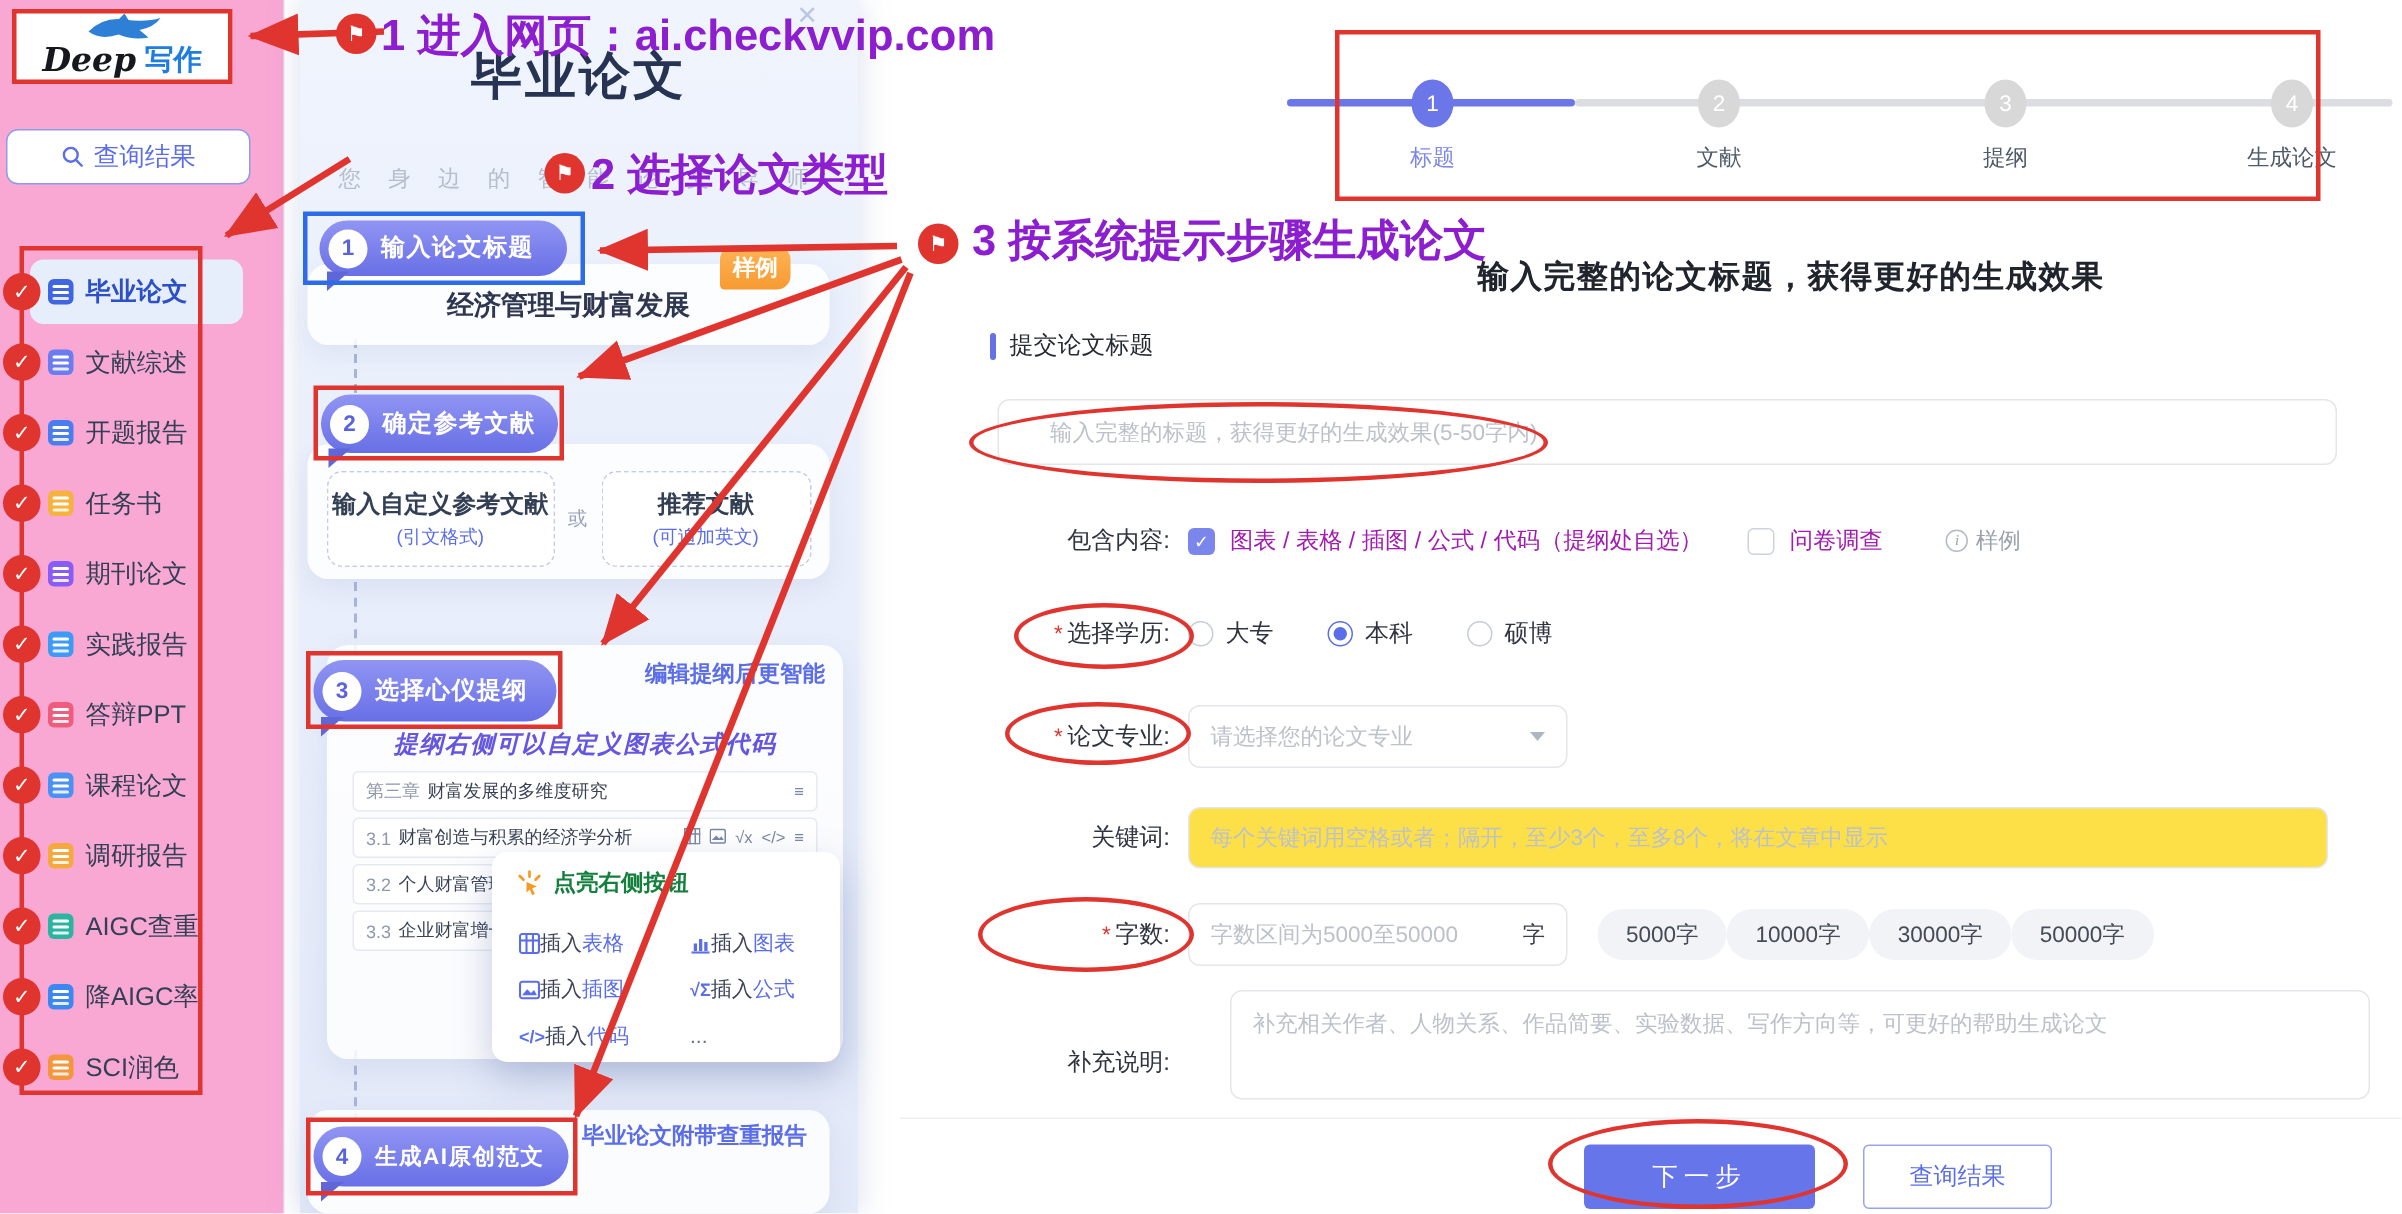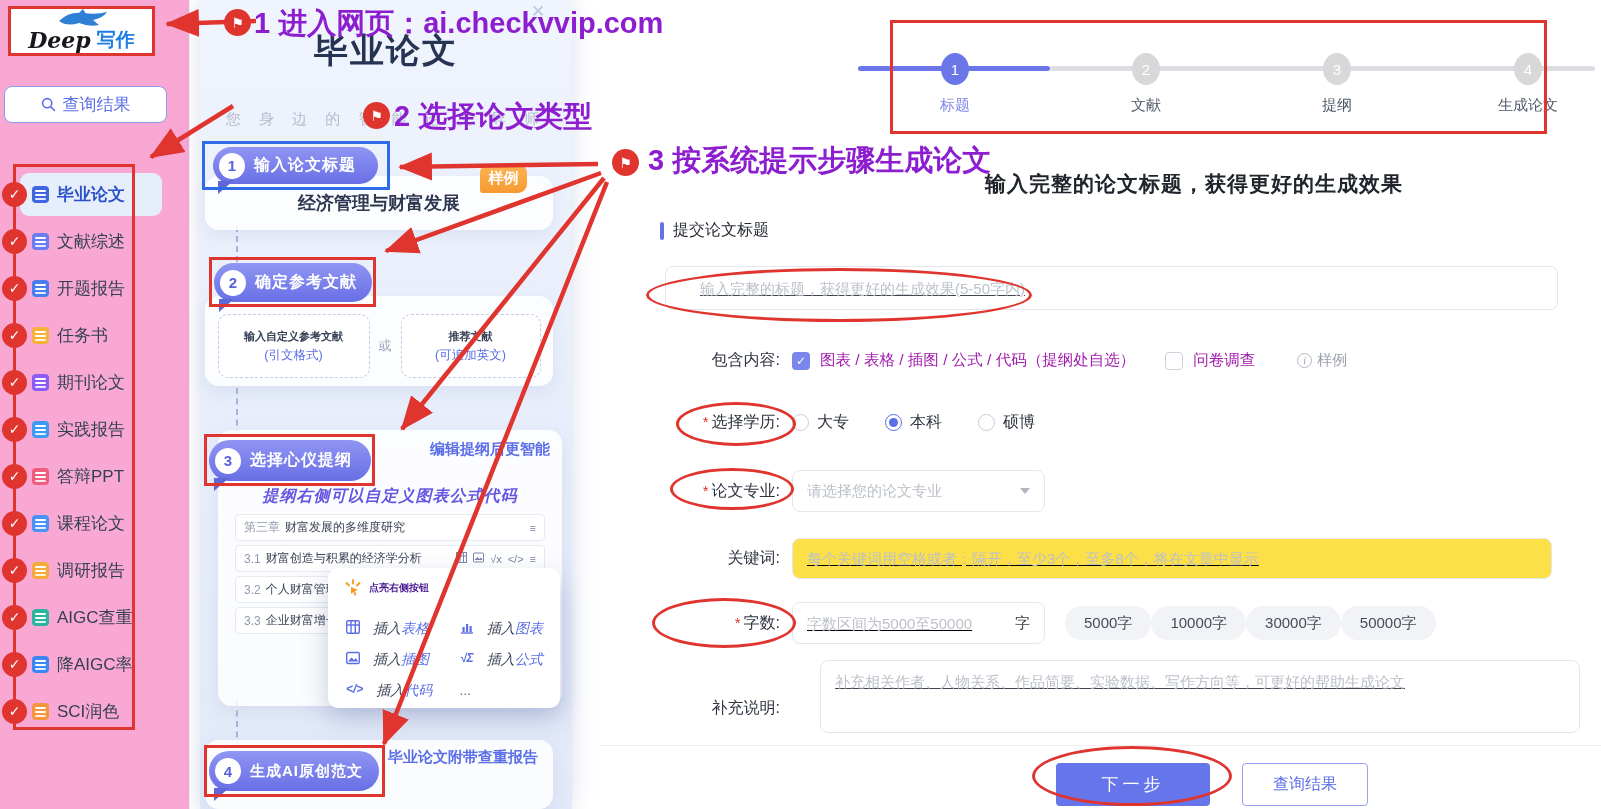--- a/index.html
+++ b/index.html
@@ -44,52 +44,52 @@
   .pill::before { content:""; position:absolute; left:5px; bottom:-10px; width:0; height:0;
                   border-top:13px solid #5f66d8; border-right:15px solid transparent; }
   .frame-red { border:3px solid #e0342f; z-index:8; pointer-events:none; }
   .frame-blue { border:3px solid #2e6be6; z-index:8; pointer-events:none; }
   .sample-badge { left:280px; top:164px; width:47px; height:29px; background:linear-gradient(180deg,#ffb454,#f79a32);
                   color:#fff; font-size:15px; font-weight:bold; border-radius:9px 9px 9px 3px;
                   display:flex; align-items:center; justify-content:center; z-index:6; }
   .sample-title { width:100%; text-align:center; font-size:18px; font-weight:bold; color:#2f3750; }
   .dbox { border:1.5px dashed #c3cbe8; border-radius:10px; height:64px;
           display:flex; flex-direction:column; align-items:center; justify-content:center; gap:3px; background:#fff; }
-  .dbox .t1 { font-size:11px; font-weight:bold; color:#333f54; }
+  .dbox .t1 { font-size:16px; font-weight:bold; color:#333f54; }
   .dbox .t2 { font-size:12.5px; color:#5b6ee8; }
   .or-sep { font-size:13px; color:#9aa3b8; }
   .edit-tip { font-size:15px; font-weight:bold; color:#5b6ee8; white-space:nowrap; }
   .c3-title { width:100%; text-align:center; font-size:16px; font-weight:bold; color:#6456e0; letter-spacing:1px; }
   .orow { background:#fff; border:1px solid #e6e9f2; border-radius:4px; height:27px;
           display:flex; align-items:center; padding:0 8px; font-size:12px; margin-bottom:4px; }
   .orow .pre { color:#8f99ad; margin-right:5px; white-space:nowrap; }
   .orow .txt { color:#3a4255; white-space:nowrap; overflow:hidden; }
   .orow-icons { margin-left:auto; display:flex; gap:6px; align-items:center; color:#7a87a8; font-size:11px; }
   .popup { left:128px; top:568px; width:232px; height:140px; background:#fff; border-radius:10px;
            box-shadow:0 10px 26px rgba(100,115,170,.35); z-index:30; }
   .popup-title { position:absolute; left:16px; top:11px; display:flex; align-items:center; gap:7px;
-                 font-size:10px; font-weight:bold; color:#4c1d95; }
-  .pitem { position:absolute; display:flex; gap:13px; font-size:14px; color:#3c4358;font-style:italic; }
+                 font-size:15px; font-weight:bold; color:#15803d; }
+  .pitem { position:absolute; display:flex; align-items:center; gap:0; font-size:14px; color:#3c4358; }
   .pitem .blue { color:#5b6ee8; }
   .pitem .picon { color:#5b6ee8; font-size:12px; font-weight:bold; display:flex; }
   .g-close { left:531px; top:1px; color:#b9c8e0; font-size:17px; z-index:9; cursor:pointer; }
 
   
   .track { height:5px; border-radius:3px; top:66px; }
   .wcircle { top:53px; width:28px; height:32px; border-radius:50%; color:#fff; font-size:15px;
              display:flex; align-items:center; justify-content:center; }
   .wlabel { top:96px; width:120px; text-align:center; font-size:15px; color:#4e5969; }
   .wlabel.active { color:#7c87ea; }
 
   
   .form-hint { left:985px; top:170px; font-size:21px; font-weight:600; color:#20242c; letter-spacing:1px; white-space:nowrap; }
   .sec { left:660px; top:220px; display:flex; align-items:center; gap:9px; }
   .sec-bar { width:4px; height:18px; background:#6472e8; border-radius:2px; }
   .sec-text { font-size:16px; color:#262b33; }
-  input, textarea { font-family:inherit; outline:none;text-decoration:underline; }
+  input, textarea { font-family:inherit; outline:none; }
   .title-input { left:665px; top:266px; width:893px; height:44px; border:1px solid #e5e6eb; border-radius:8px;
                  padding:0 16px 0 34px; font-size:15px; color:#40454f; background:#fff; }
   input::placeholder, textarea::placeholder { color:#bcc1ca; }
   .frow { left:620px; display:flex; align-items:center; }
   .flabel { width:160px; margin-right:12px; text-align:right; font-size:16px; color:#2f3440; white-space:nowrap; }
   .rq { color:#e0342f; margin-right:3px; font-size:15px; }
   .cb { width:18px; height:18px; border-radius:4px; background:#7a86ec; color:#fff; font-size:12px;
         display:flex; align-items:center; justify-content:center; cursor:pointer; }
   .cb-empty { width:18px; height:18px; border:1.5px solid #cdd2dc; border-radius:4px; background:#fff; cursor:pointer; }
   .inc-text { font-size:15.5px; color:#a21caf; margin-left:10px; white-space:nowrap; }

